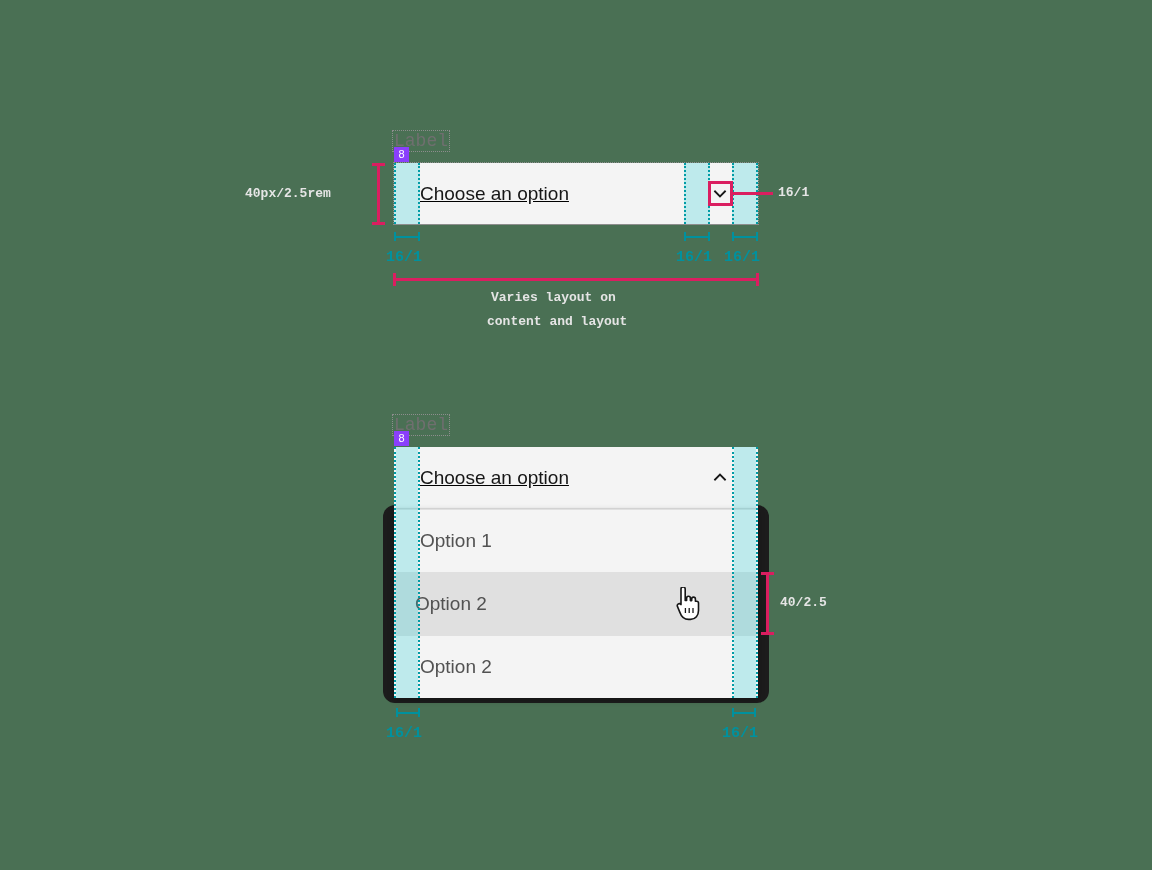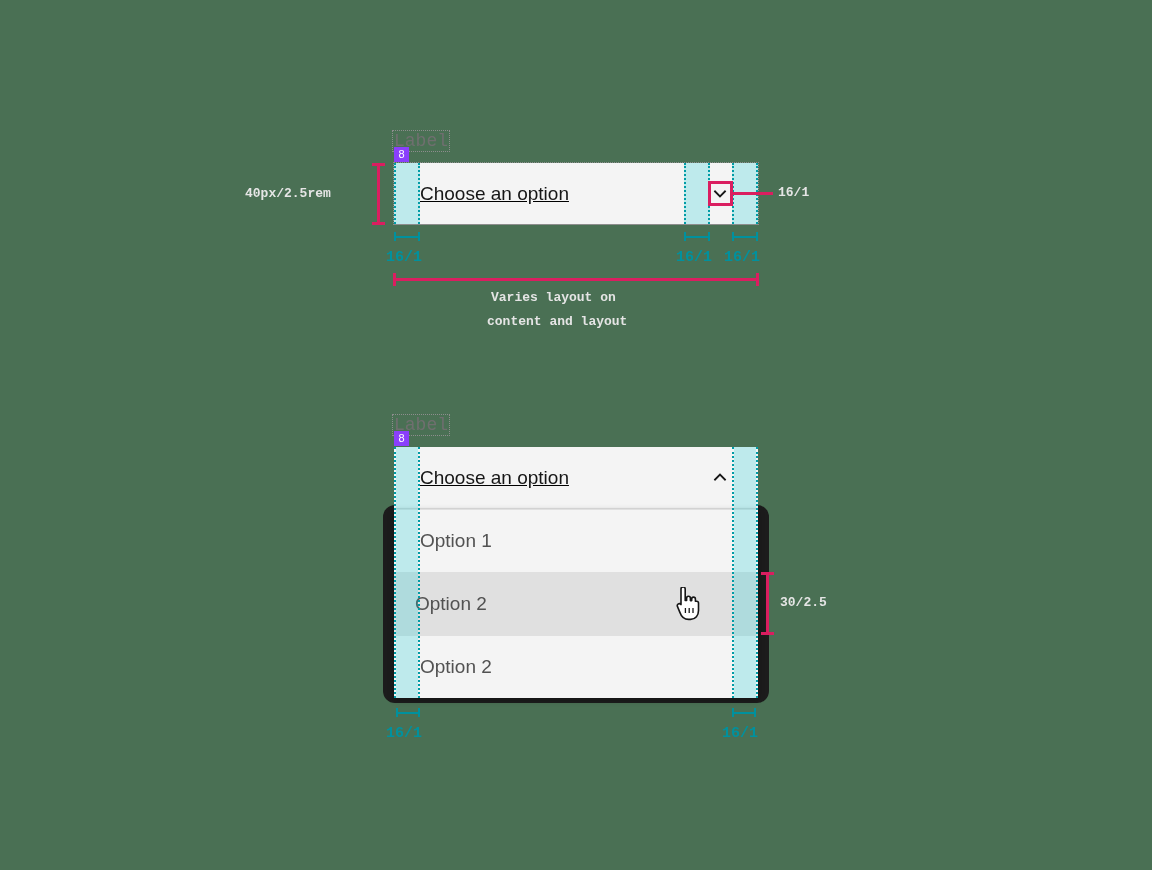--- a/index.html
+++ b/index.html
@@ -302,21 +302,21 @@
                C7.6 16.4 8.5 16.8 9 17.6 L9 2 Z" fill="#ffffff" stroke="#161616" stroke-width="1.6" stroke-linejoin="round"></path>
       <line x1="13.4" y1="21" x2="13.4" y2="26" stroke="#161616" stroke-width="1.3"></line>
       <line x1="17.2" y1="21" x2="17.2" y2="26" stroke="#161616" stroke-width="1.3"></line>
       <line x1="21" y1="21" x2="21" y2="26" stroke="#161616" stroke-width="1.3"></line>
     </svg>
   </div>
 
   <div class="mv-pink" style="left:761px; top:572px; height:63px;">
       <i></i>
     </div>
-  <div class="anno-pink" style="left:780px; top:595px;">30/2.5</div>
+  <div class="anno-pink" style="left:780px; top:595px;">40/2.5</div>
 
   <div class="mh-teal" style="left:396px; top:708px; width:24px;">
       <i></i>
     </div>
   <div class="anno-teal" style="left:386px; top:725px;">16/1</div>
 
   <div class="mh-teal" style="left:732px; top:708px; width:24px;">
       <i></i>
     </div>
   <div class="anno-teal" style="left:722px; top:725px;">16/1</div>

